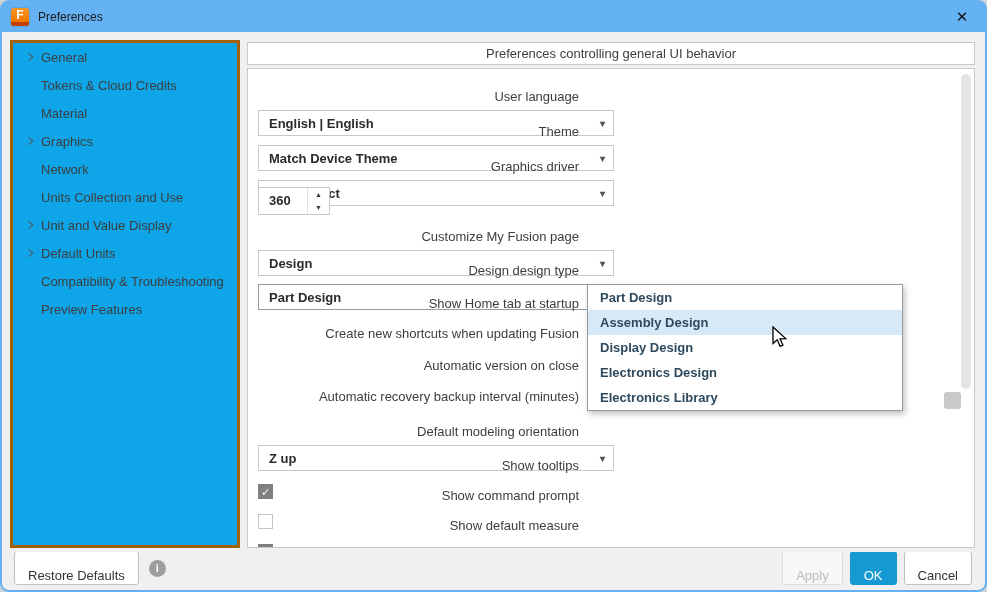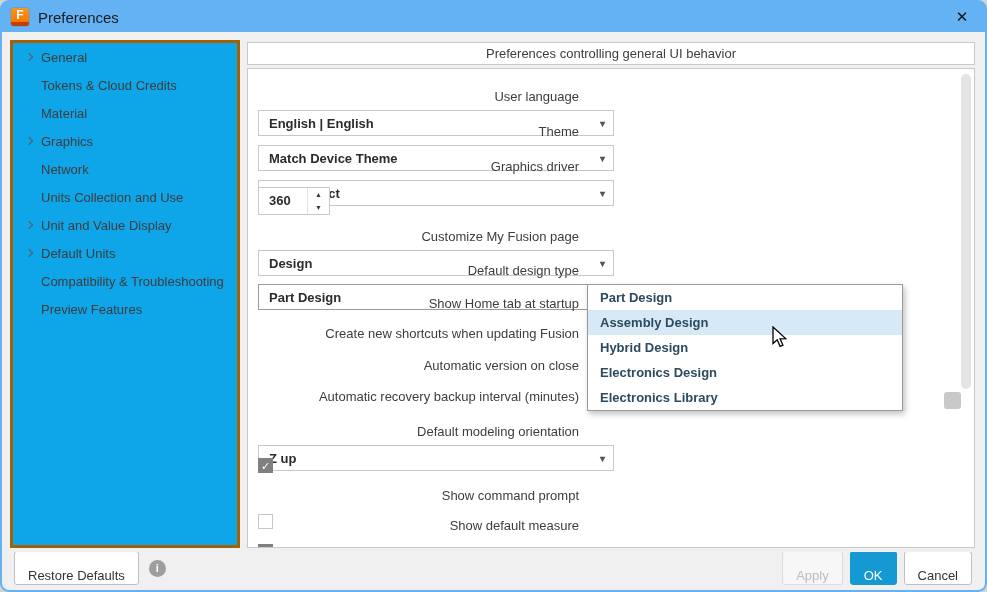--- a/index.html
+++ b/index.html
@@ -11,21 +11,21 @@
   }
   
   .titlebar { height:30px; display:flex; align-items:center; padding:0 12px 0 9px; gap:9px; background:#64b1f3; }
   .app-icon {
     width:18px; height:18px; border-radius:3px; position:relative;
     background:linear-gradient(180deg,#f9941e 0%, #f57c00 70%, #e65100 100%);
     color:#fff; font-weight:bold; font-size:12px; line-height:15px; text-align:center;
     box-shadow:0 0 0 1px rgba(0,0,0,.08);
   }
   .app-icon::after { content:""; position:absolute; left:0; right:0; bottom:0; height:4px; background:#c43e00; border-radius:0 0 3px 3px; }
-  .win-title { font-size:15px; color:#1b1b1b; }
+  .win-title { font-size:12px; color:#1b1b1b; }
   .win-close { margin-left:auto; font-size:15px; color:#111; width:22px; text-align:center; cursor:default; }
   
   .main { position:relative; height:520px; background:#f0f0f0; }
   .sidebar {
     position:absolute; left:8px; top:8px; width:230px; height:508px;
     background:#0ea5e9; border:3px solid #a16207; padding-top:0; overflow:hidden;
   }
   .side-item { height:28px; display:flex; align-items:center; gap:9px; padding-left:13px; font-size:13px; color:#3d3d3d; cursor:default; }
   .chev { width:6px; height:6px; border-right:1.6px solid #5a5a5a; border-top:1.6px solid #5a5a5a; transform:rotate(45deg); flex:none; }
   .chev.hidden { visibility:hidden; }
@@ -172,21 +172,21 @@
 
       <div class="row" style="top:155px">
         <div class="lbl">Customize My Fusion page</div>
         <div class="ctl combo">
           <span>Design</span>
           <span class="arrow">▾</span>
         </div>
       </div>
 
       <div class="row" style="top:189px">
-        <div class="lbl">Default design type</div>
+        <div class="lbl">Design design type</div>
         <div class="ctl combo open">
           <span>Part Design</span>
           <span class="arrow">▴</span>
         </div>
       </div>
 
       <div class="row" style="top:222px">
         <div class="lbl">Show Home tab at startup</div>
       </div>
 
@@ -204,37 +204,38 @@
 
       <div class="row" style="top:350px">
         <div class="lbl">Default modeling orientation</div>
         <div class="ctl combo">
           <span>Z up</span>
           <span class="arrow">▾</span>
         </div>
       </div>
 
       <div class="row" style="top:384px">
+        <div class="lbl">Show tooltips</div>
         <div class="ctl checkbox checked">✓</div>
       </div>
 
       <div class="row" style="top:414px">
         <div class="lbl">Show command prompt</div>
         <div class="ctl checkbox"></div>
       </div>
 
       <div class="row" style="top:444px">
         <div class="lbl">Show default measure</div>
         <div class="ctl checkbox checked">✓</div>
       </div>
 
       <div class="dropdown-list">
           <div class="opt">Part Design</div>
           <div class="opt hl">Assembly Design</div>
-          <div class="opt">Hybrid Design</div>
+          <div class="opt">Display Design</div>
           <div class="opt">Electronics Design</div>
           <div class="opt">Electronics Library</div>
         </div>
 
       <div class="scroll-thumb"></div>
       <div class="scroll-corner"></div>
     </div>
 
     <svg class="cursor" width="22" height="24" viewBox="0 0 22 24">
       <polygon points="1,1 1,17.5 5.2,13.8 8.1,20.3 10.9,19.1 8,12.8 13.7,12.6" fill="#ffffff" stroke="#000000" stroke-width="1.3"></polygon>

